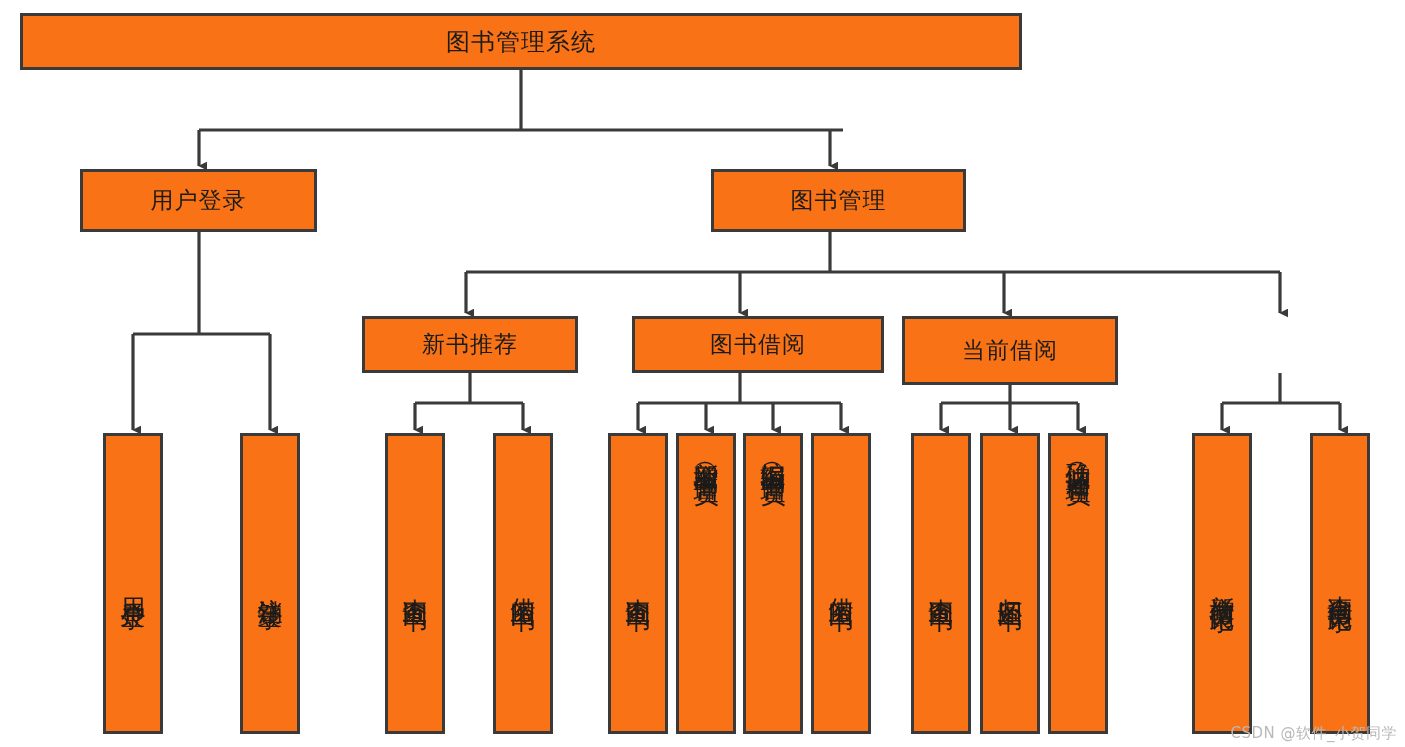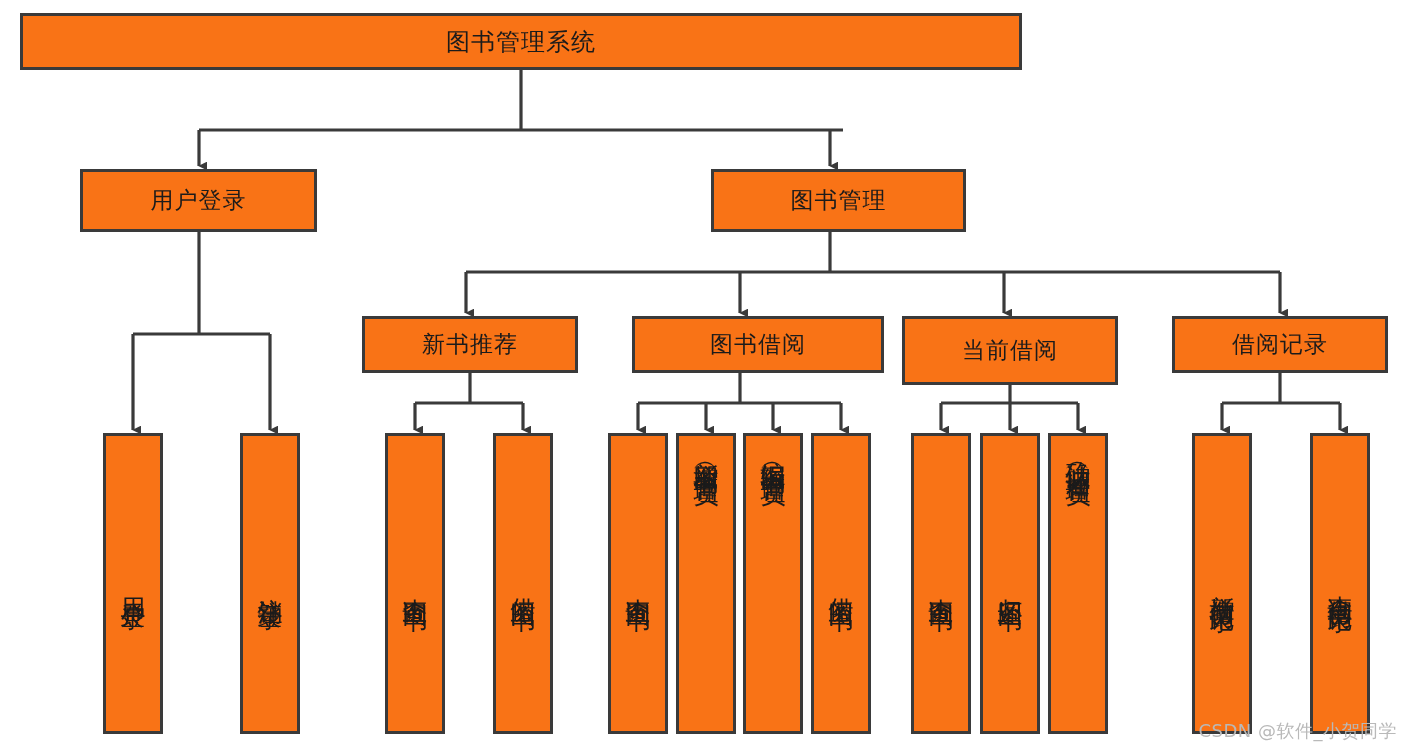--- a/index.html
+++ b/index.html
@@ -66,21 +66,21 @@
   }
   
   .node.vert.short {
     align-items: center;
     padding-top: 0;
   }
   #watermark {
     position: absolute;
     right: 8px;
     bottom: 4px;
-    font-size: 18px;
+    font-size: 15px;
     color: #b9b9b9;
     letter-spacing: 0.5px;
     white-space: nowrap;
     user-select: none;
   }
 </style>
 </head>
 <body>
 
 <div id="diagram-root">
@@ -148,23 +148,20 @@
 
   <div class="node horiz" style="left:362px; top:316px; width:216px; height:57px;">
     <span class="node-label">新书推荐</span>
   </div>
   <div class="node horiz" style="left:632px; top:316px; width:252px; height:57px;">
     <span class="node-label">图书借阅</span>
   </div>
   <div class="node horiz" style="left:902px; top:316px; width:216px; height:69px;">
     <span class="node-label">当前借阅</span>
   </div>
-  <div class="node horiz" style="left:1172px; top:316px; width:216px; height:57px;">
-    <span class="node-label">借阅记录</span>
-  </div>
 
   <div class="node vert short" style="left:103px; top:433px; width:60px; height:301px;">
     <span class="node-label">用户登录</span>
   </div>
   <div class="node vert short" style="left:240px; top:433px; width:60px; height:301px;">
     <span class="node-label">注销登录</span>
   </div>
 
   <div class="node vert short" style="left:385px; top:433px; width:60px; height:301px;">
     <span class="node-label">查询图书</span>

